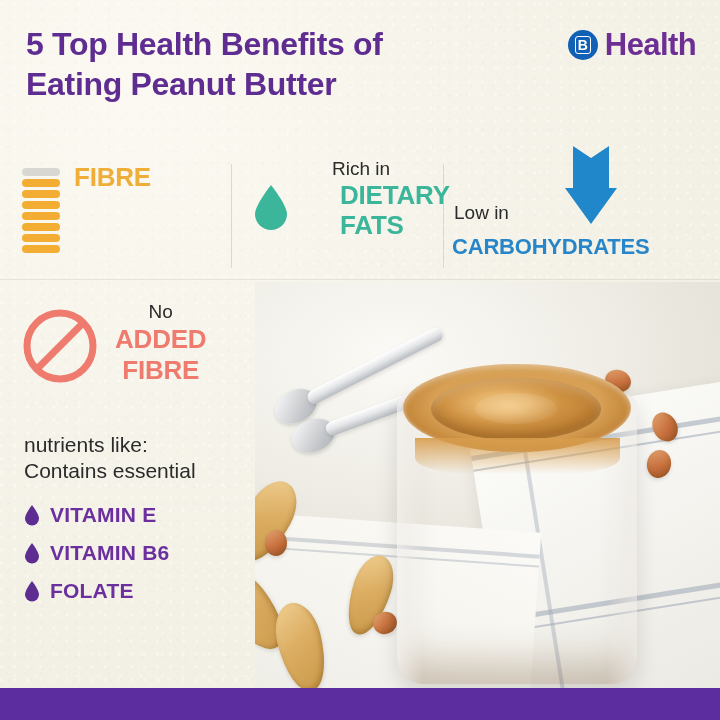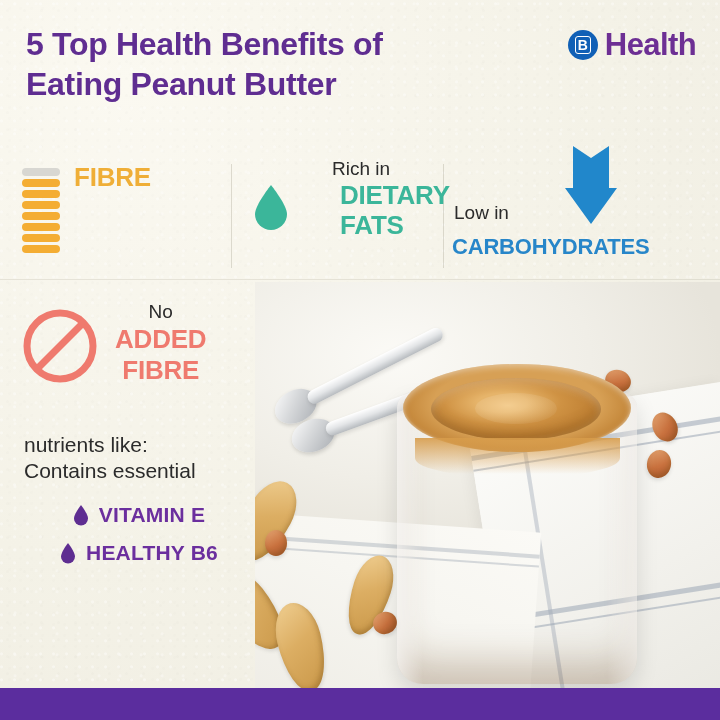--- a/index.html
+++ b/index.html
@@ -218,21 +218,20 @@
   .nutrients ul {
     list-style: none;
     margin: 12px 0 0 0;
     padding: 0;
   }
   .nutrients li {
     display: flex;
     align-items: center;
     gap: 10px;
     height: 38px;
-    justify-content: center;
   }
   .nutrients li .nd {
     width: 16px; height: 21px;
     flex: none;
   }
   .nutrients li span.label {
     font-size: 21px;
     font-weight: bold;
     color: #6b2f9e;
     letter-spacing: .2px;
@@ -503,21 +502,27 @@
       <li>
         <svg class="nd" viewBox="0 0 16 21">
           <path d="M8 0 C8 0 1 9 1 13.5 A7 7 0 0 0 15 13.5 C15 9 8 0 8 0 Z" fill="#5e2d91"></path>
         </svg>
         <span class="label">VITAMIN E</span>
       </li>
       <li>
         <svg class="nd" viewBox="0 0 16 21">
           <path d="M8 0 C8 0 1 9 1 13.5 A7 7 0 0 0 15 13.5 C15 9 8 0 8 0 Z" fill="#5e2d91"></path>
         </svg>
-        <span class="label">HEALTHY B6</span>
+        <span class="label">VITAMIN B6</span>
+      </li>
+      <li>
+        <svg class="nd" viewBox="0 0 16 21">
+          <path d="M8 0 C8 0 1 9 1 13.5 A7 7 0 0 0 15 13.5 C15 9 8 0 8 0 Z" fill="#5e2d91"></path>
+        </svg>
+        <span class="label">FOLATE</span>
       </li>
     </ul>
   </div>
 
   <div class="photo">
     <div class="surface"></div>
 
     <div class="cloth">
       <div class="stripe s1"></div>
         <div class="stripe s2"></div>

